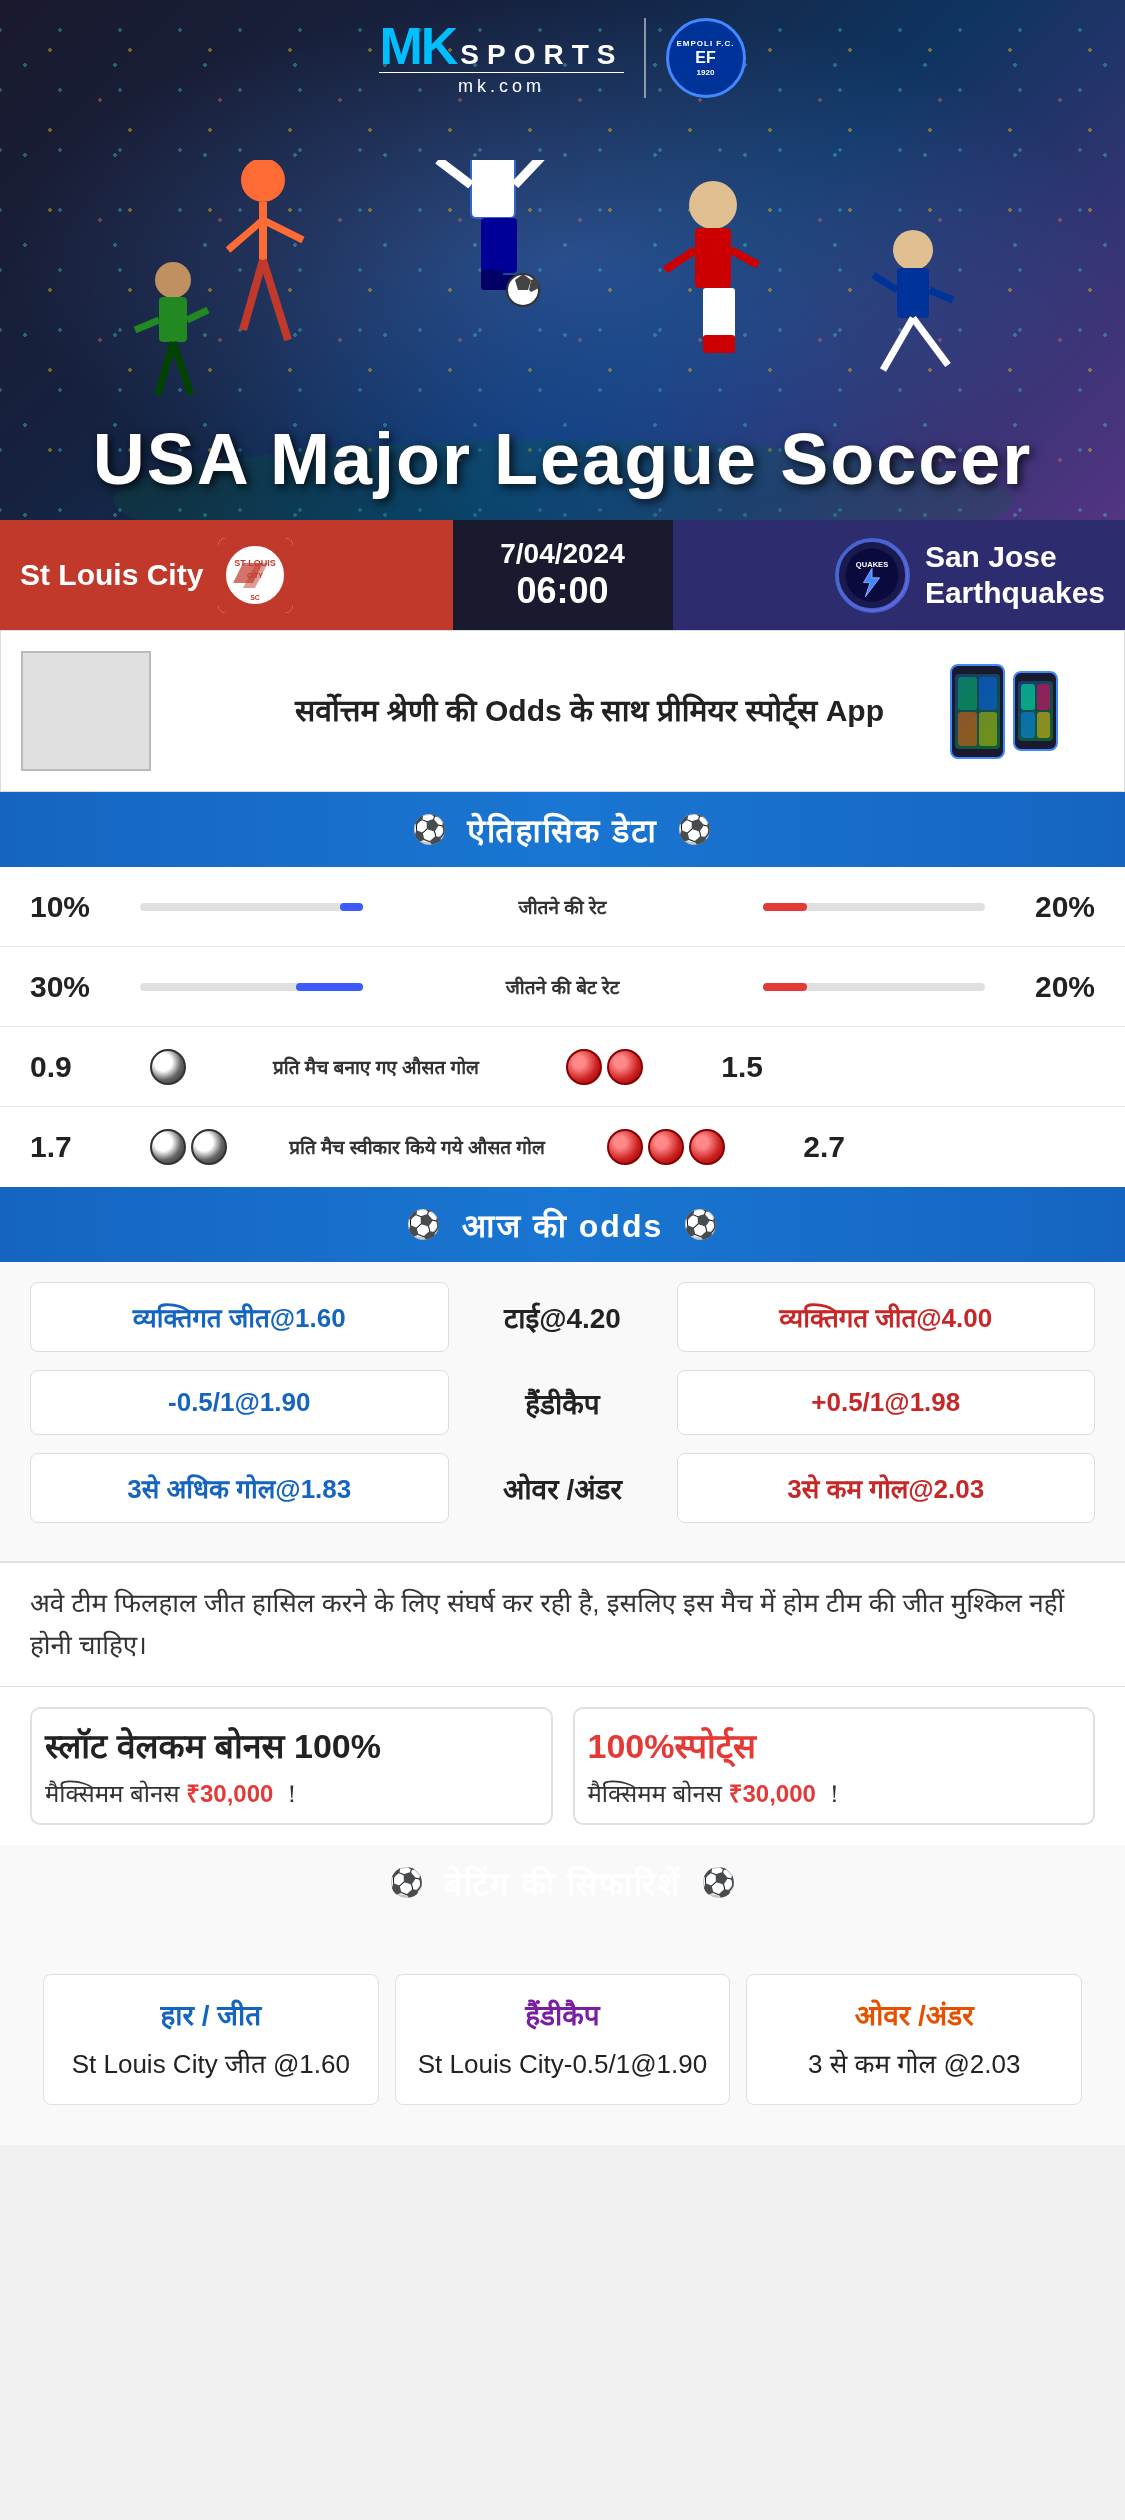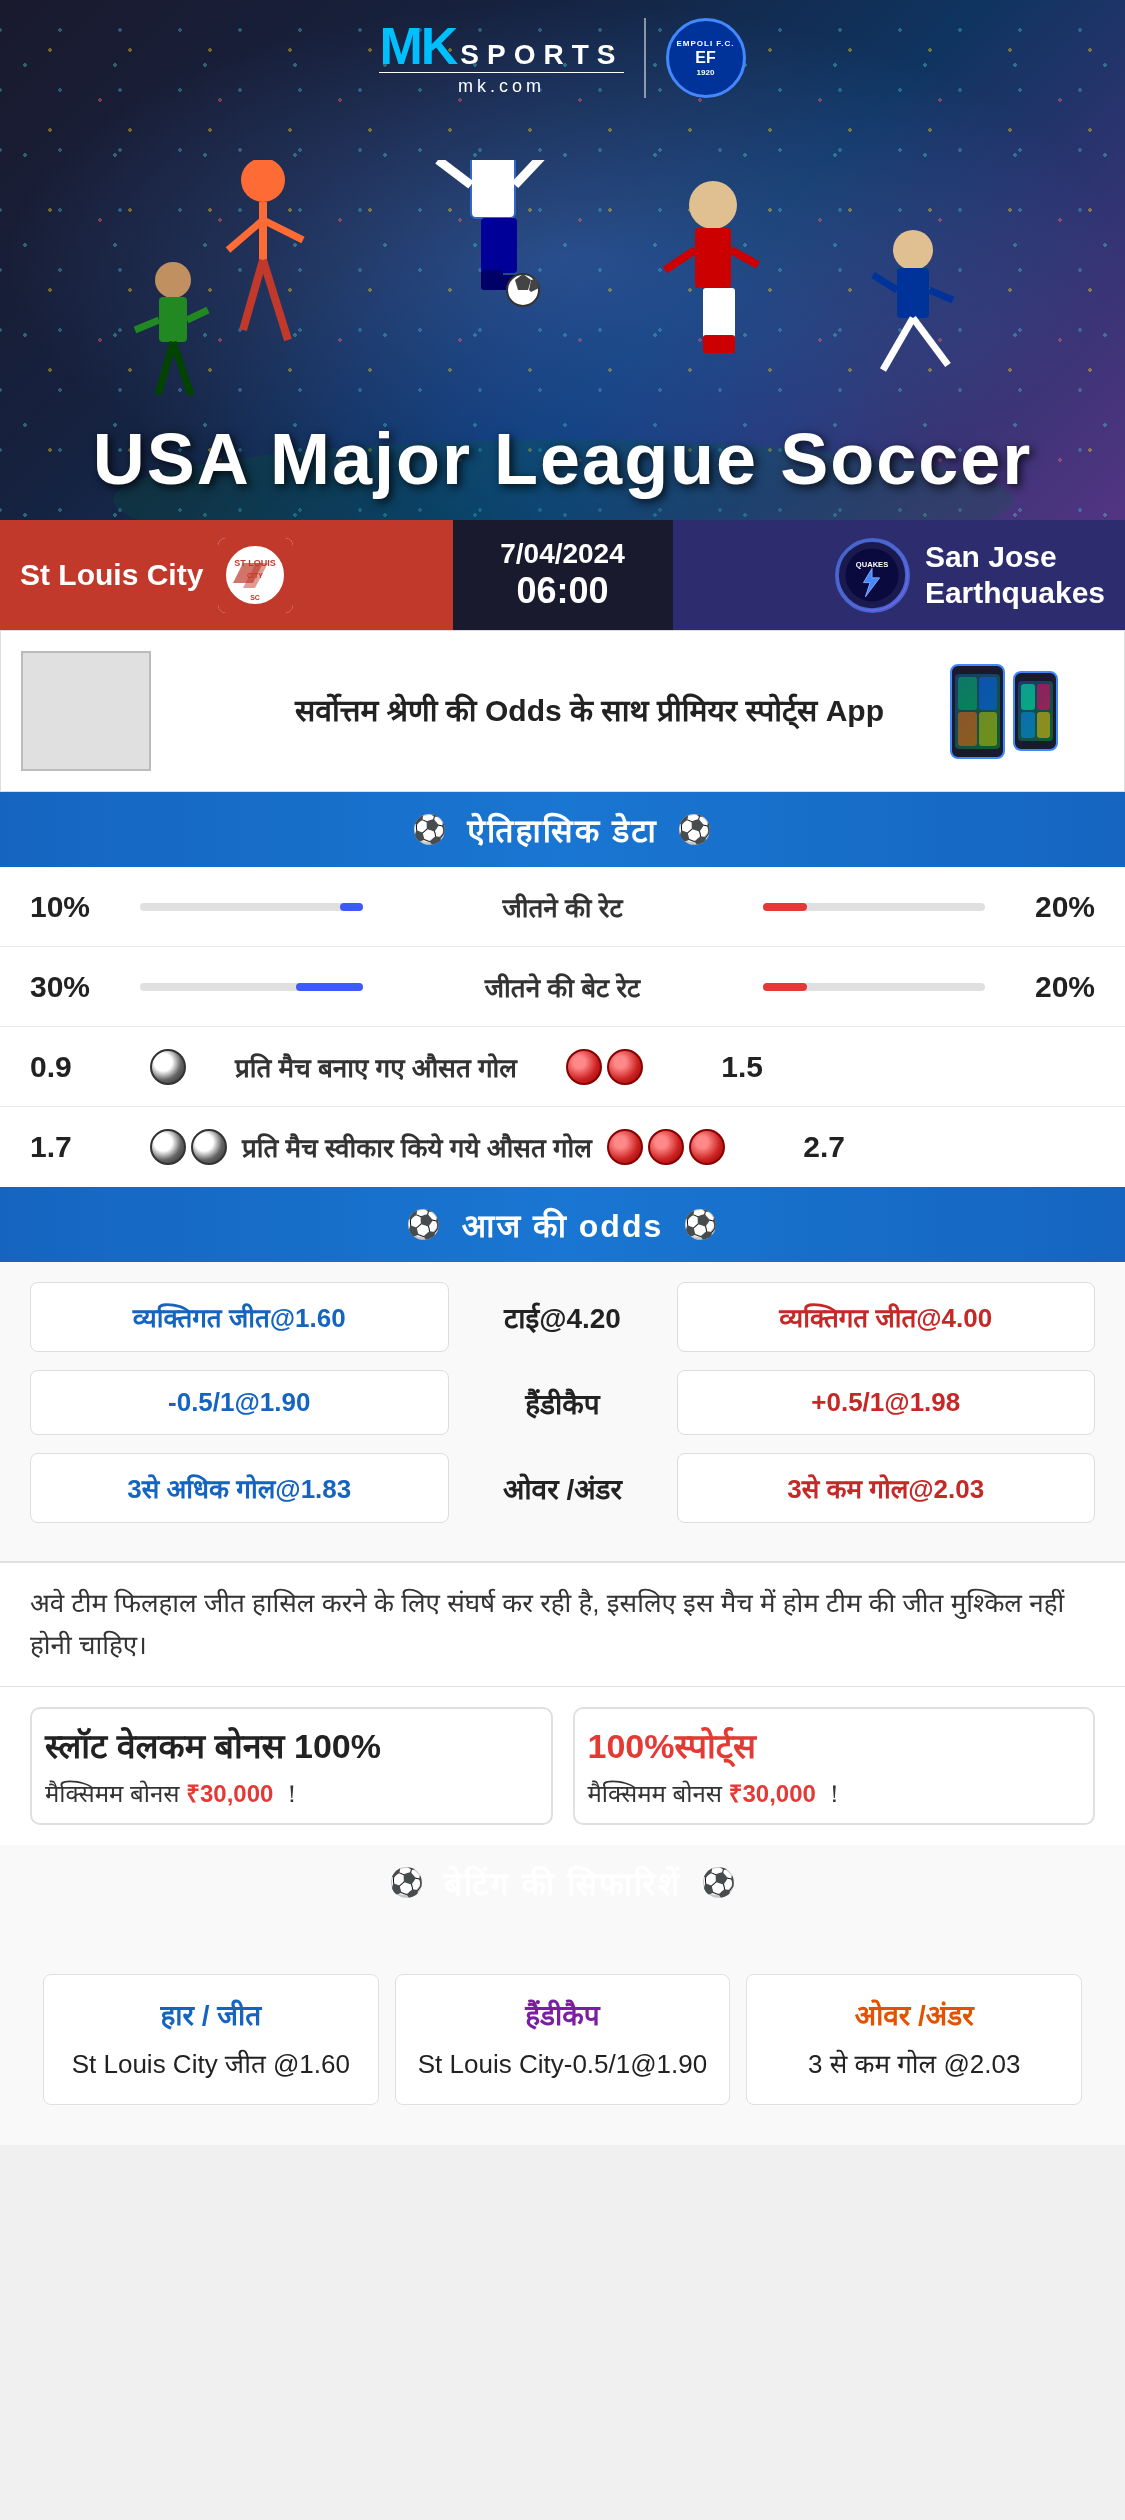--- a/index.html
+++ b/index.html
@@ -313,21 +313,21 @@
       position: absolute;
       right: 0;
       top: 0;
       height: 100%;
       border-radius: 4px;
       background: #3d5afe;
     }
     .stat-label {
       width: 380px;
       text-align: center;
-      font-size: 26px;
+      font-size: 19px;
       font-weight: 600;
       color: #333;
       flex-shrink: 0;
     }
     .stat-right-bar {
       flex: 1;
       height: 8px;
       background: #e0e0e0;
       border-radius: 4px;
       position: relative;

